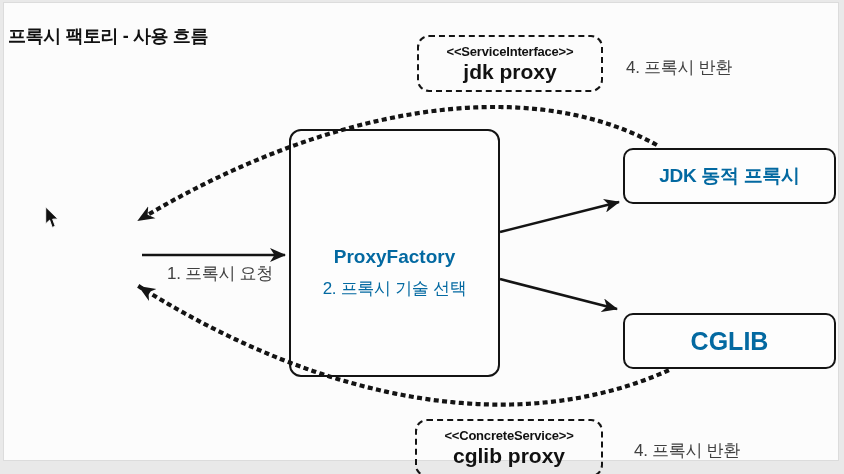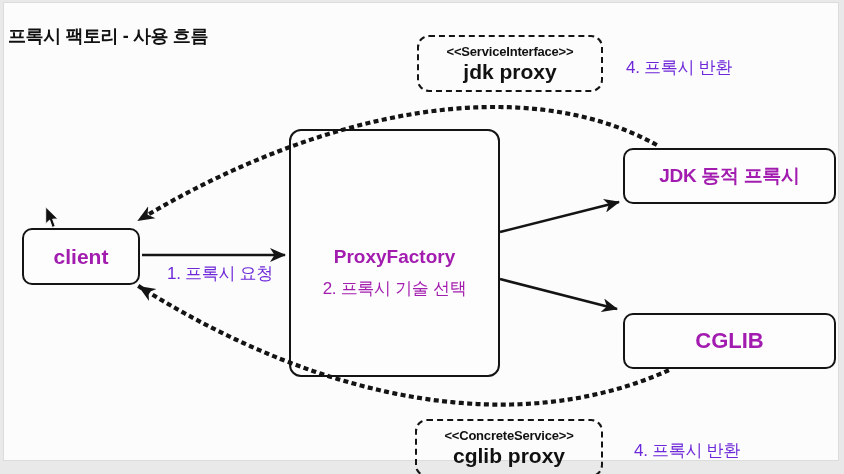--- a/index.html
+++ b/index.html
@@ -17,66 +17,63 @@
 
   .diagram-title{
     position:absolute;left:8px;top:8px;
     font-size:18px;font-weight:700;color:#111;letter-spacing:-0.4px;
   }
 
   .node{
     position:absolute;box-sizing:border-box;
     background:#fdfdfd;border:2.5px solid #141414;border-radius:10px;
     display:flex;align-items:center;justify-content:center;
-    color:#a21caf;
+    color:#0369a1;
   }
   .node-client{left:22px;top:212px;width:118px;height:57px;font-size:21px;font-weight:700;}
   .node-factory{left:289px;top:113px;width:211px;height:248px;border-radius:12px;
     flex-direction:column;justify-content:flex-start;padding-top:115px;}
   .node-factory .line1{font-size:19px;font-weight:600;}
   .node-factory .line2{font-size:17px;font-weight:400;margin-top:9px;letter-spacing:-0.3px;}
   .node-jdk{left:623px;top:132px;width:213px;height:56px;font-size:19px;font-weight:700;letter-spacing:-0.3px;}
-  .node-cglib{left:623px;top:297px;width:213px;height:56px;font-size:22px;font-weight:700;}
+  .node-cglib{left:623px;top:297px;width:213px;height:56px;font-size:25px;font-weight:700;}
 
   .iface{
     position:absolute;box-sizing:border-box;
     border:2.5px dashed #141414;border-radius:12px;background:transparent;
     display:flex;flex-direction:column;align-items:center;justify-content:center;
     color:#111;
   }
   .iface .stereo{font-size:13px;font-weight:700;letter-spacing:-0.2px;}
   .iface .pname{font-size:21px;font-weight:700;margin-top:1px;}
   .iface-jdk{left:417px;top:19px;width:186px;height:57px;}
   .iface-cglib{left:415px;top:403px;width:188px;height:58px;}
 
   .edge-label{
-    position:absolute;color:#6d28d9;font-size:17px;font-weight:500;
+    position:absolute;color:#404040;font-size:17px;font-weight:500;
     letter-spacing:-0.3px;white-space:nowrap;
   }
   .lbl-request{left:158px;top:246px;width:124px;text-align:center;}
   .lbl-create{left:526px;top:231px;width:122px;text-align:center;}
   .lbl-return-top{left:616px;top:40px;width:126px;text-align:center;}
   .lbl-return-bottom{left:624px;top:423px;width:126px;text-align:center;}
 
   svg.edges{position:absolute;left:0;top:0;width:844px;height:474px;pointer-events:none;}
   .cursor{position:absolute;left:44px;top:191px;width:15px;height:22px;pointer-events:none;}
 </style>
 </head>
 <body>
 
 <div class="page">
   <div class="slide"></div>
 
   <div class="stage">
 
     <div class="diagram-title">프록시 팩토리 - 사용 흐름</div>
 
-    <div class="node node-client">
-      <span>client</span>
-    </div>
 
     <div class="node node-factory">
       <span class="line1">ProxyFactory</span>
       <span class="line2">2. 프록시 기술 선택</span>
     </div>
 
     <div class="node node-jdk">
       <span>JDK 동적 프록시</span>
     </div>
 

